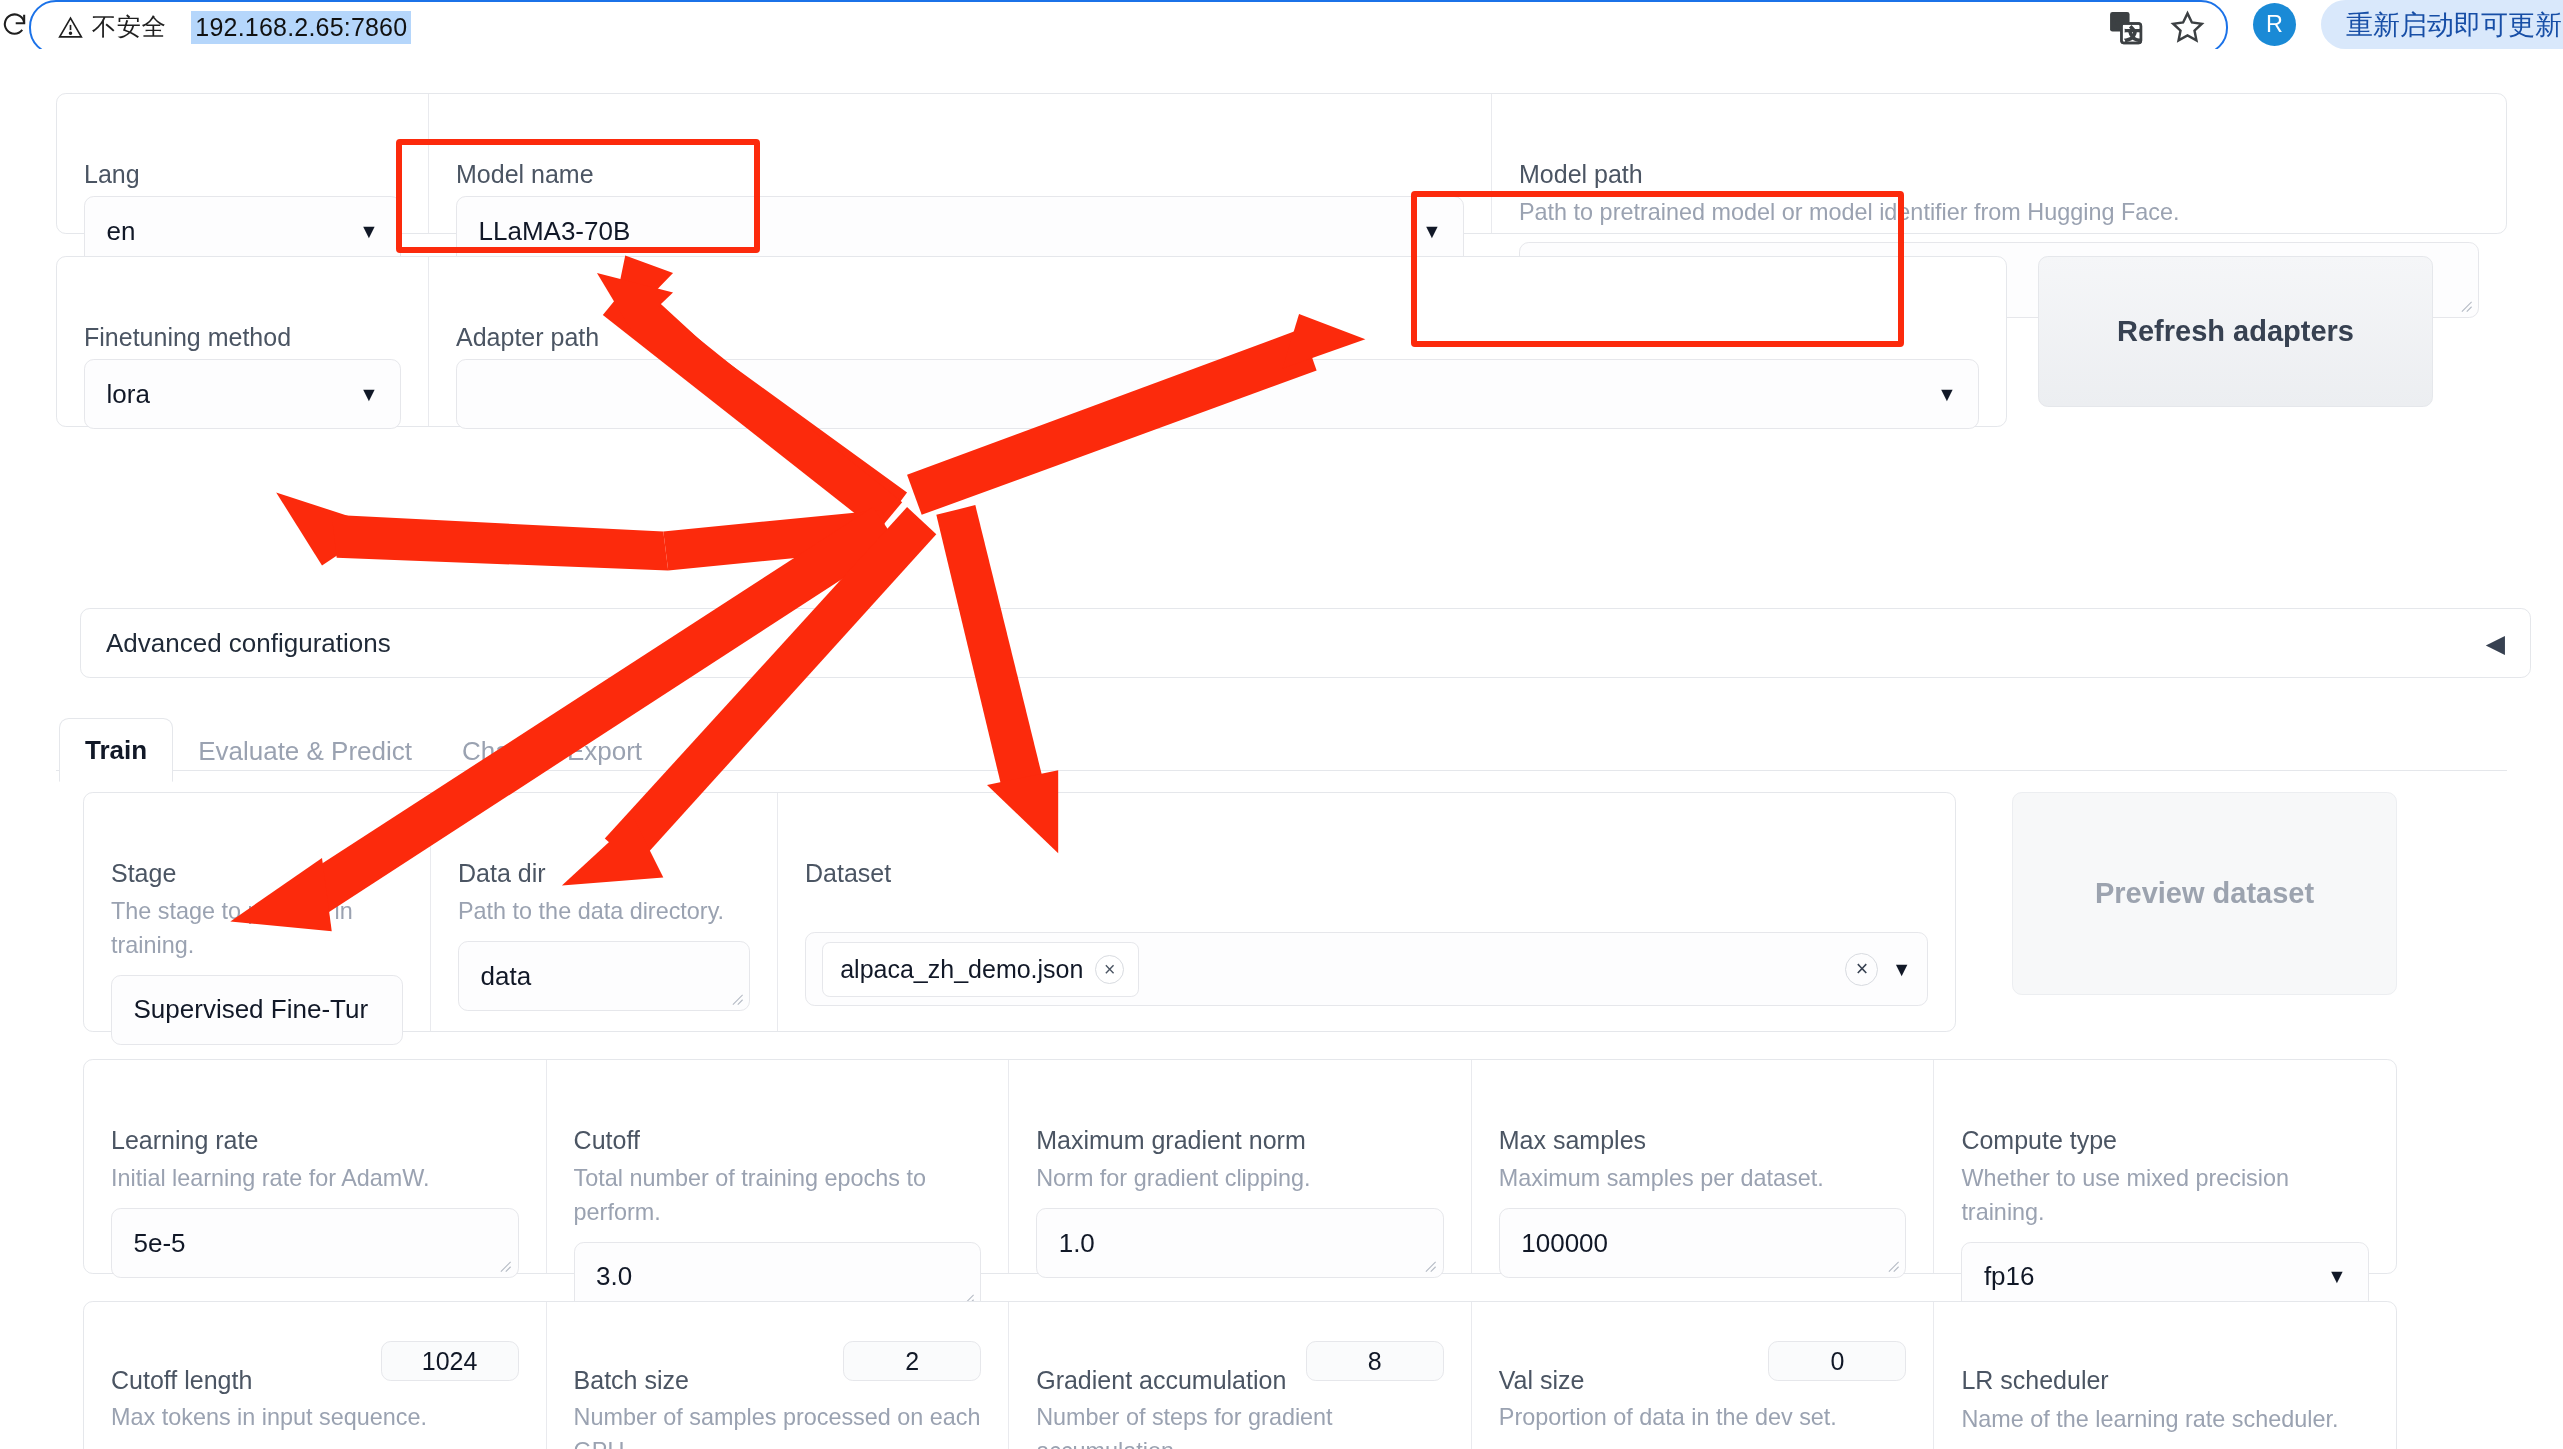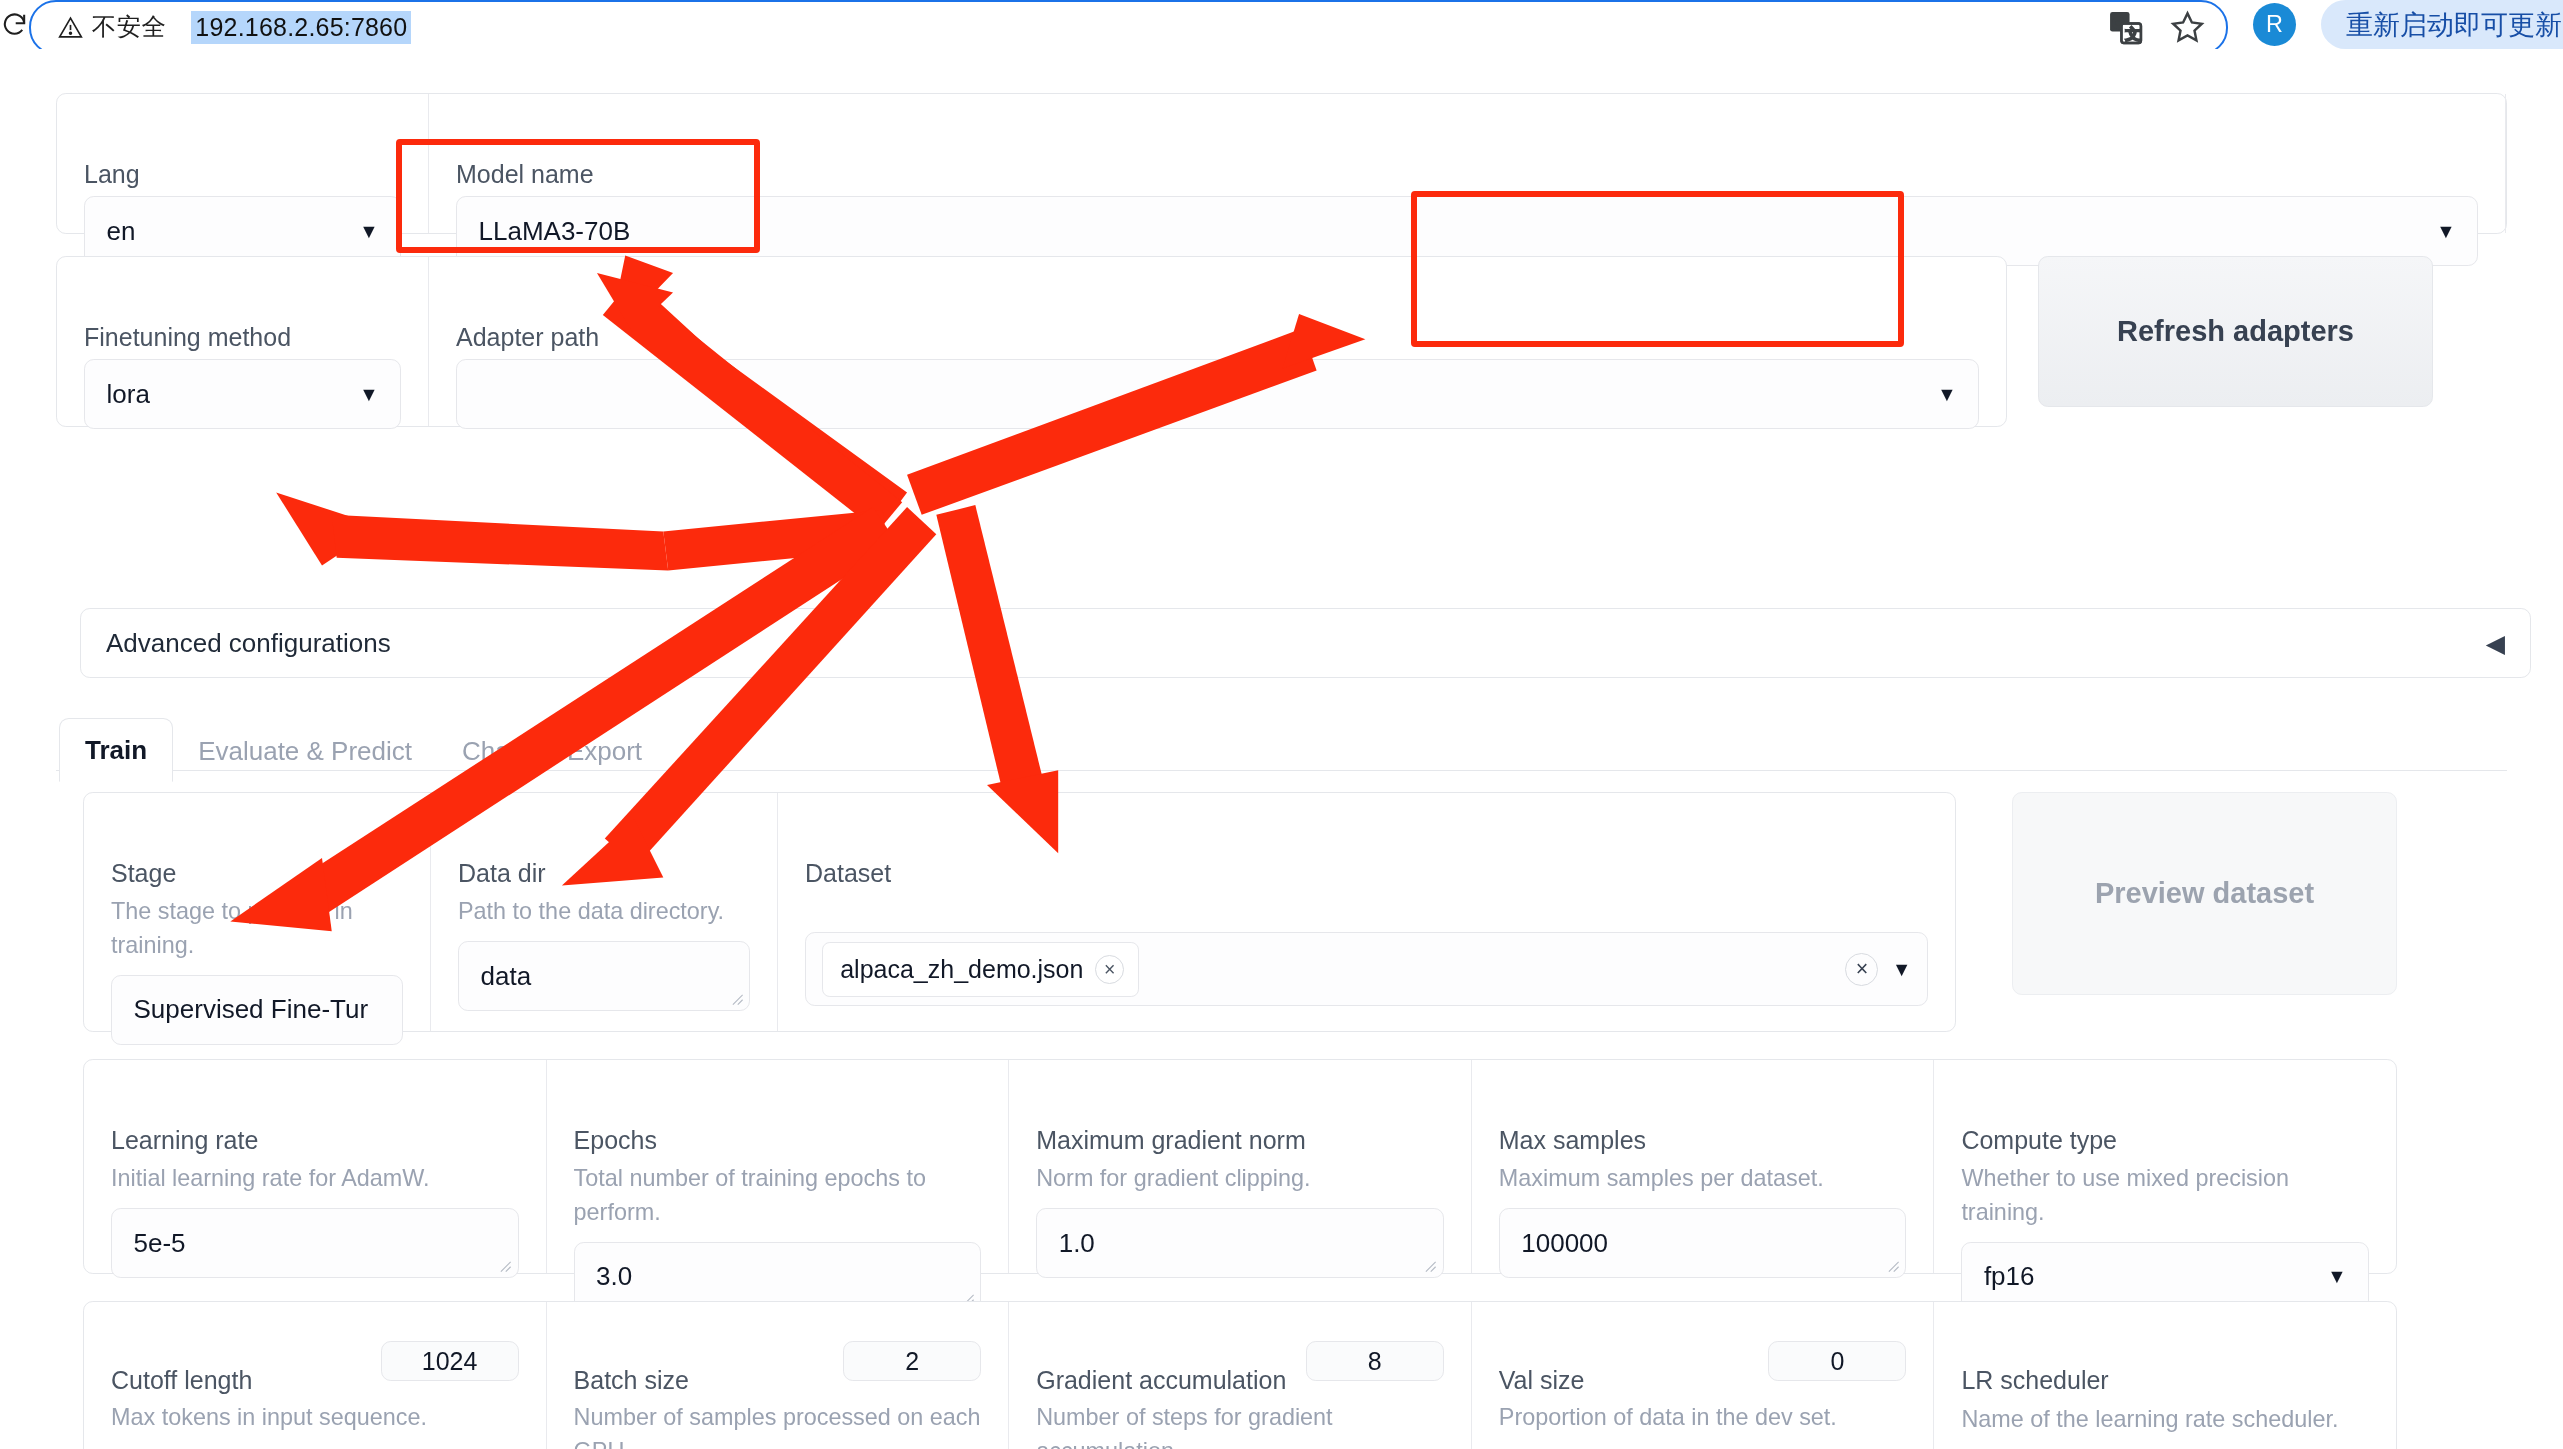--- a/index.html
+++ b/index.html
@@ -227,20 +227,30 @@
 
       <div class="cell cell-model">
         <div class="lbl">Model name</div>
         <div class="field">
           <span>LLaMA3-70B</span>
           <span class="chev">▼</span>
         </div>
       </div>
       <div class="divider-v"></div>
 
+      <div class="cell cell-path">
+        <div class="lbl">Model path</div>
+        <div class="info">Path to pretrained model or model identifier from Hugging Face.</div>
+        <div class="field tall">
+          <span>meta-llama/Meta-Llama-3-70B</span>
+          <svg class="grip-svg" width="15.6" height="15.6" viewBox="0 0 16 16" stroke="#b6bcc6" stroke-width="1.2">
+            <path d="M15 5 5 15M15 10 10 15"></path>
+          </svg>
+        </div>
+      </div>
     </div>
 
     <div class="block sec-ft panel-row">
       <div class="cell cell-method">
         <div class="lbl">Finetuning method</div>
         <div class="field">
           <span>lora</span>
           <span class="chev">▼</span>
         </div>
       </div>
@@ -328,21 +338,21 @@
         <div class="field">
           <span>5e-5</span>
           <svg class="grip-svg" width="15.6" height="15.6" viewBox="0 0 16 16" stroke="#b6bcc6" stroke-width="1.2">
               <path d="M15 5 5 15M15 10 10 15"></path>
             </svg>
         </div>
       </div>
       <div class="divider-v"></div>
 
       <div class="cell">
-        <div class="lbl">Epochs</div>
+        <div class="lbl">Cutoff</div>
         <div class="info">Total number of training epochs to perform.</div>
         <div class="field">
           <span>3.0</span>
           <svg class="grip-svg" width="15.6" height="15.6" viewBox="0 0 16 16" stroke="#b6bcc6" stroke-width="1.2">
               <path d="M15 5 5 15M15 10 10 15"></path>
             </svg>
         </div>
       </div>
       <div class="divider-v"></div>
 

